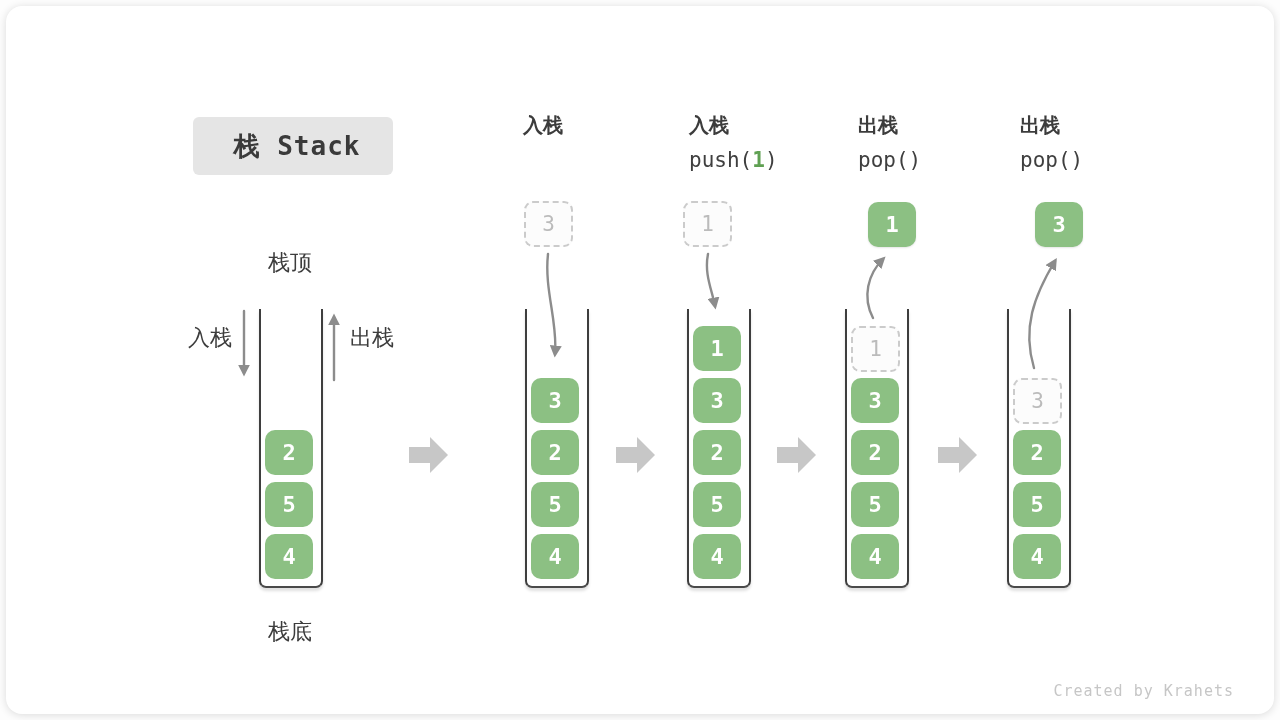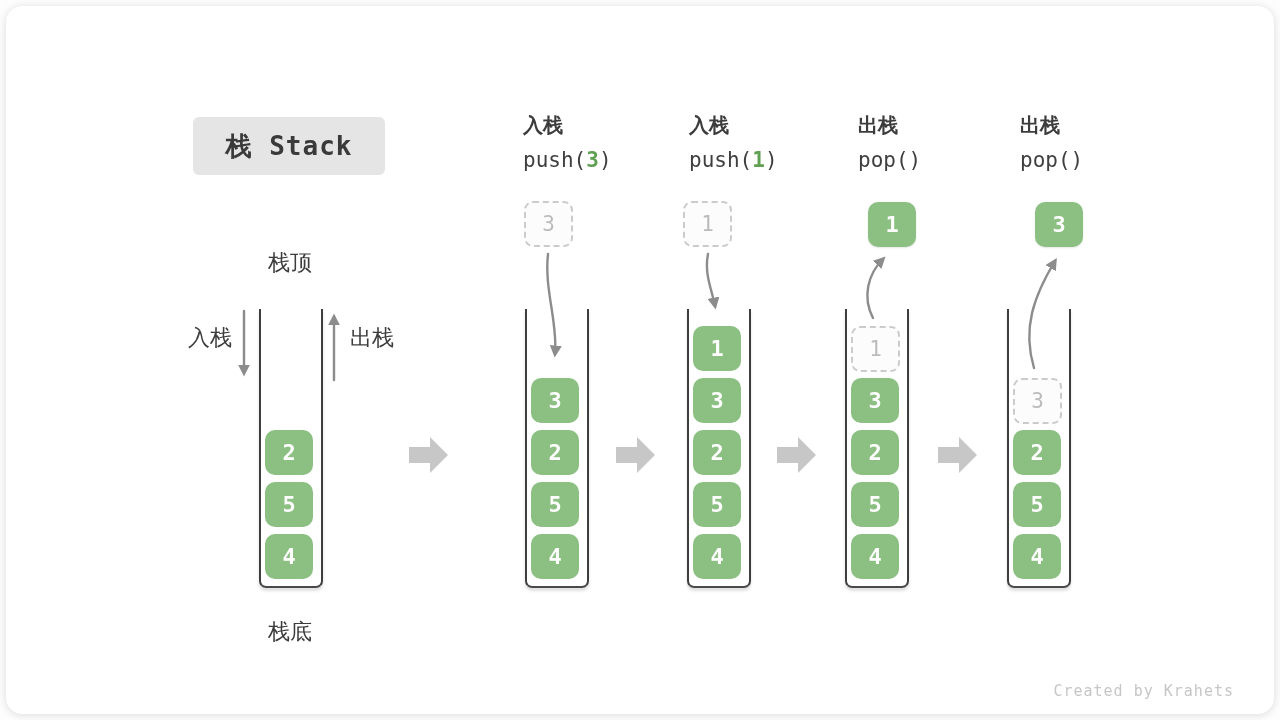--- a/index.html
+++ b/index.html
@@ -5,21 +5,21 @@
   html,body{margin:0;padding:0;background:#fdfdfd;}
   .stage{position:relative;width:1280px;height:720px;overflow:hidden;
          font-family:"Liberation Sans",sans-serif;}
   .card{position:absolute;left:6px;top:6px;right:6px;bottom:6px;background:#ffffff;
         border-radius:16px;box-shadow:0 1px 8px rgba(0,0,0,0.14);}
   .abs{position:absolute;}
 
   .title-box{left:187px;top:111px;width:192px;height:58px;background:#E5E5E5;
              border-radius:6px;display:flex;align-items:center;justify-content:center;
              font-family:"DejaVu Sans Mono","Liberation Sans",monospace;
-             font-size:26px;font-weight:700;color:#3A3A3A;letter-spacing:1px;}
+             font-size:26px;font-weight:700;color:#3A3A3A;letter-spacing:1px;padding-left:8px;}
 
   .cjk-label{font-size:22px;font-weight:400;color:#3C3C3C;white-space:nowrap;}
 
   .op-header{top:106px;width:160px;}
   .op-zh{font-size:20px;font-weight:600;color:#3C3C3C;line-height:26px;}
   .op-code{margin-top:9px;font-family:"DejaVu Sans Mono",monospace;
            font-size:21px;font-weight:500;color:#3F3F3F;line-height:26px;}
   .op-arg{color:#5FA052;font-weight:700;}
 
   .stack-well{top:303px;width:60px;height:277px;
@@ -45,21 +45,20 @@
 </head>
 <body>
 
 <div class="stage">
   <div class="card">
 
     <div class="abs title-box">栈 Stack</div>
 
     <div class="abs op-header" style="left:517px;">
       <div class="op-zh">入栈</div>
-      <div class="op-code"><span>push(</span><span class="op-arg">3</span><span>)</span></div>
     </div>
     <div class="abs op-header" style="left:683px;">
       <div class="op-zh">入栈</div>
       <div class="op-code"><span>push(</span><span class="op-arg">1</span><span>)</span></div>
     </div>
     <div class="abs op-header" style="left:852px;">
       <div class="op-zh">出栈</div>
       <div class="op-code"><span>pop(</span><span class="op-arg"></span><span>)</span></div>
     </div>
     <div class="abs op-header" style="left:1014px;">

